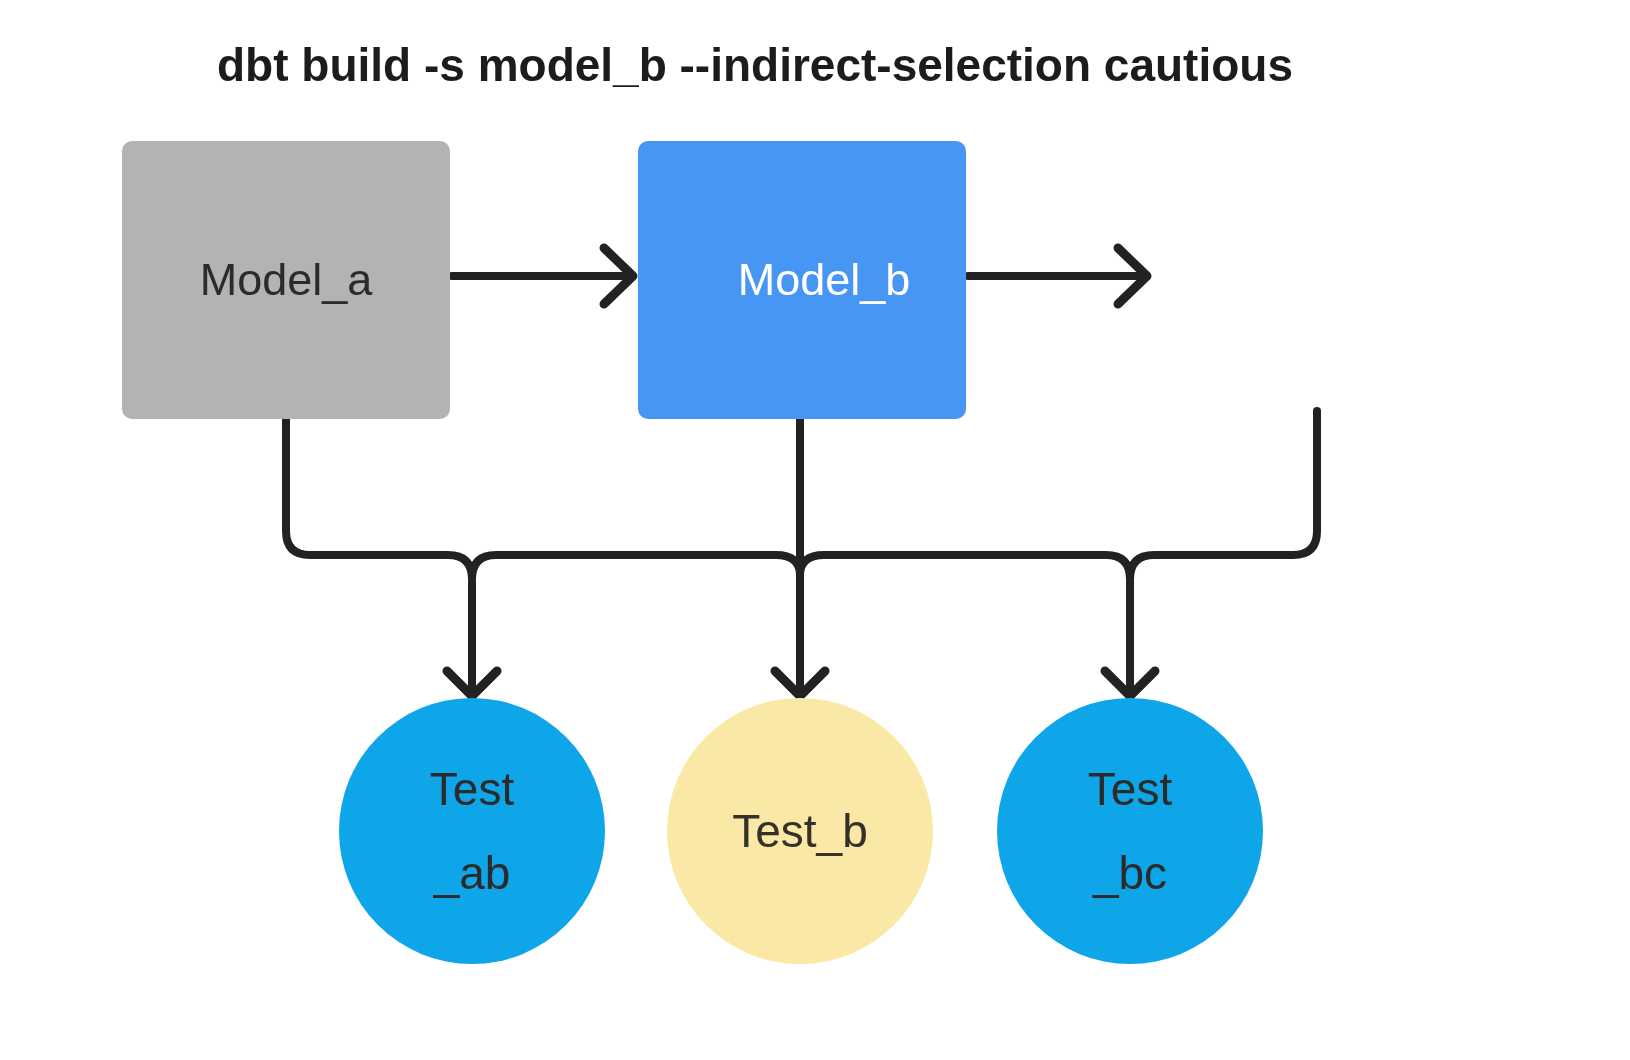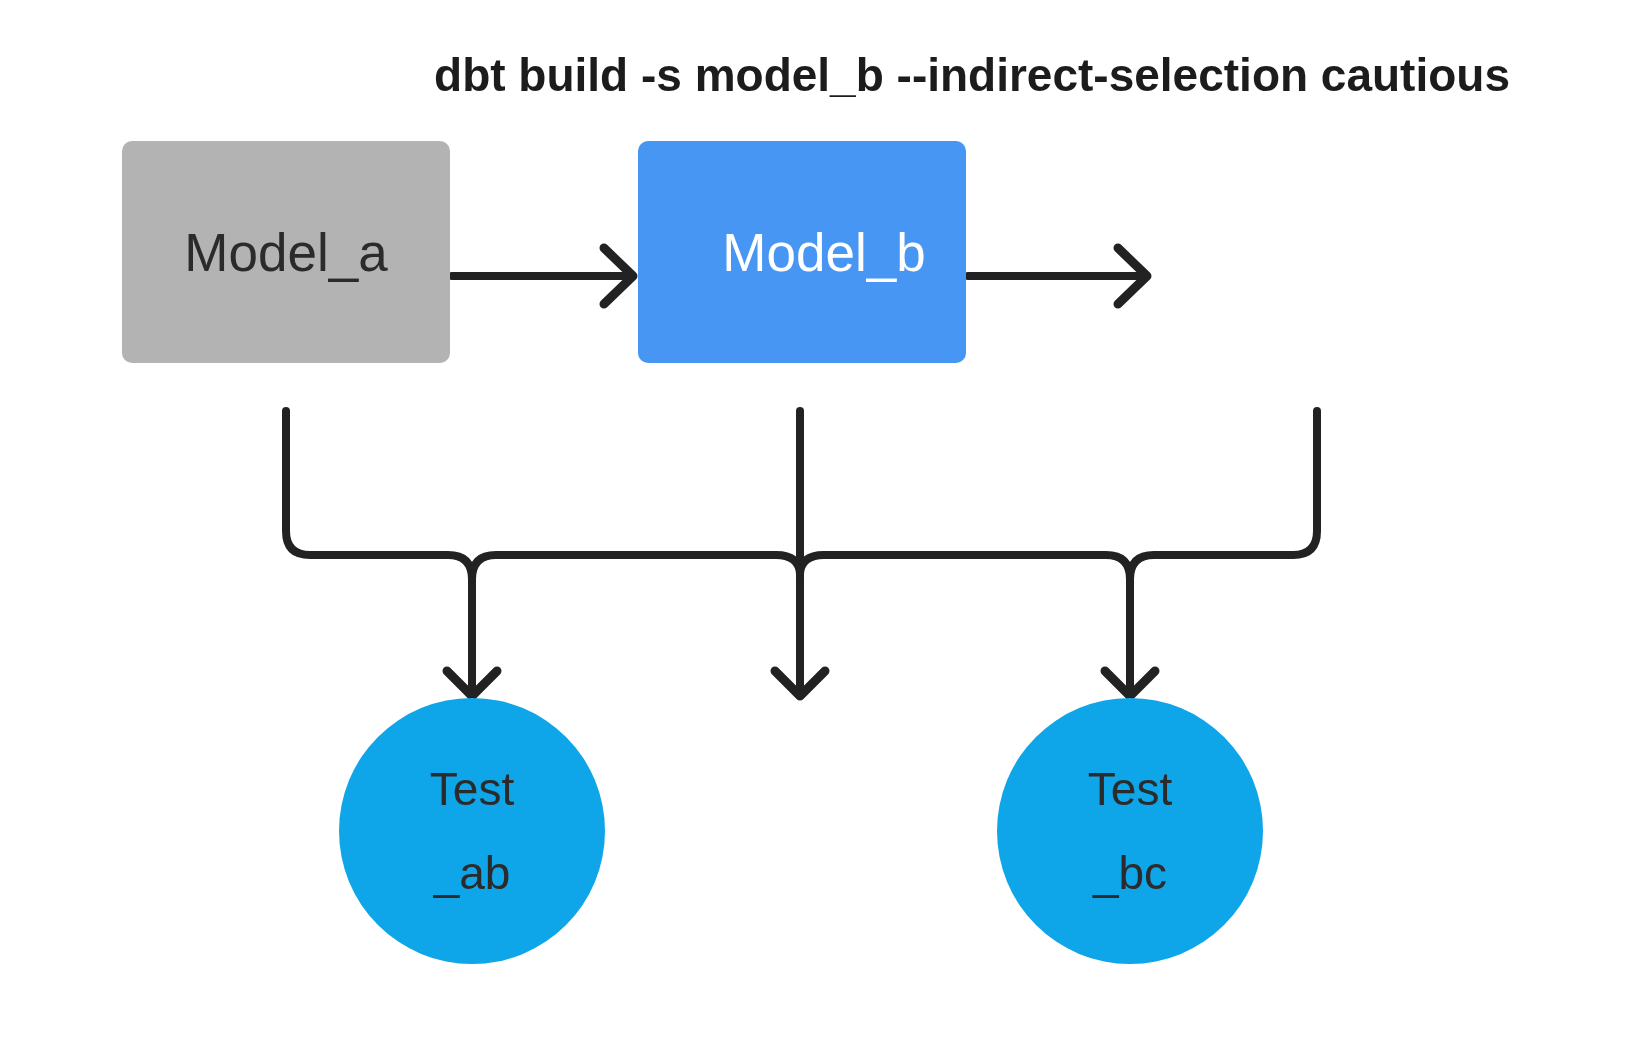--- a/index.html
+++ b/index.html
@@ -6,24 +6,24 @@
   .canvas {
     position: relative;
     width: 1630px;
     height: 1060px;
     background: #ffffff;
     font-family: "Liberation Sans", sans-serif;
     overflow: hidden;
   }
   .title {
     position: absolute;
-    top: 48px;
+    top: 38px;
     left: 0;
     width: 1510px;
-    text-align: right;
+    text-align: center;
     font-size: 46px;
     font-weight: 600;
     color: #1c1c1c;
     letter-spacing: 0px;
     white-space: nowrap;
   }
   .edge-layer {
     position: absolute;
     top: 0;
     left: 0;
@@ -42,24 +42,24 @@
   }
   .node {
     position: absolute;
     display: flex;
     align-items: center;
     justify-content: center;
     box-sizing: border-box;
   }
   .node-box {
     width: 328px;
-    height: 222px;
+    height: 278px;
     border-radius: 10px;
     background: #b3b3b3;
-    font-size: 53px;
+    font-size: 45px;
     font-weight: 500;
     color: #2b2b2b;
   }
   .node-box.selected {
     background: #4896f3;
     color: #ffffff;
     padding-left: 44px;
   }
   .node-circle {
     width: 266px;
@@ -118,19 +118,23 @@
   <div class="node node-box selected" style="left:638px; top:141px;">
     <span>Model_b</span>
   </div>
 
 
   <div class="node node-circle" style="left:339px; top:698px;">
     <span>Test</span>
     <span>_ab</span>
   </div>
 
+  <div class="node node-circle selected" style="left:667px; top:698px;">
+    <span>Test_b</span>
+    <span></span>
+  </div>
 
   <div class="node node-circle" style="left:997px; top:698px;">
     <span>Test</span>
     <span>_bc</span>
   </div>
 
 </div>
 
 </body></html>

